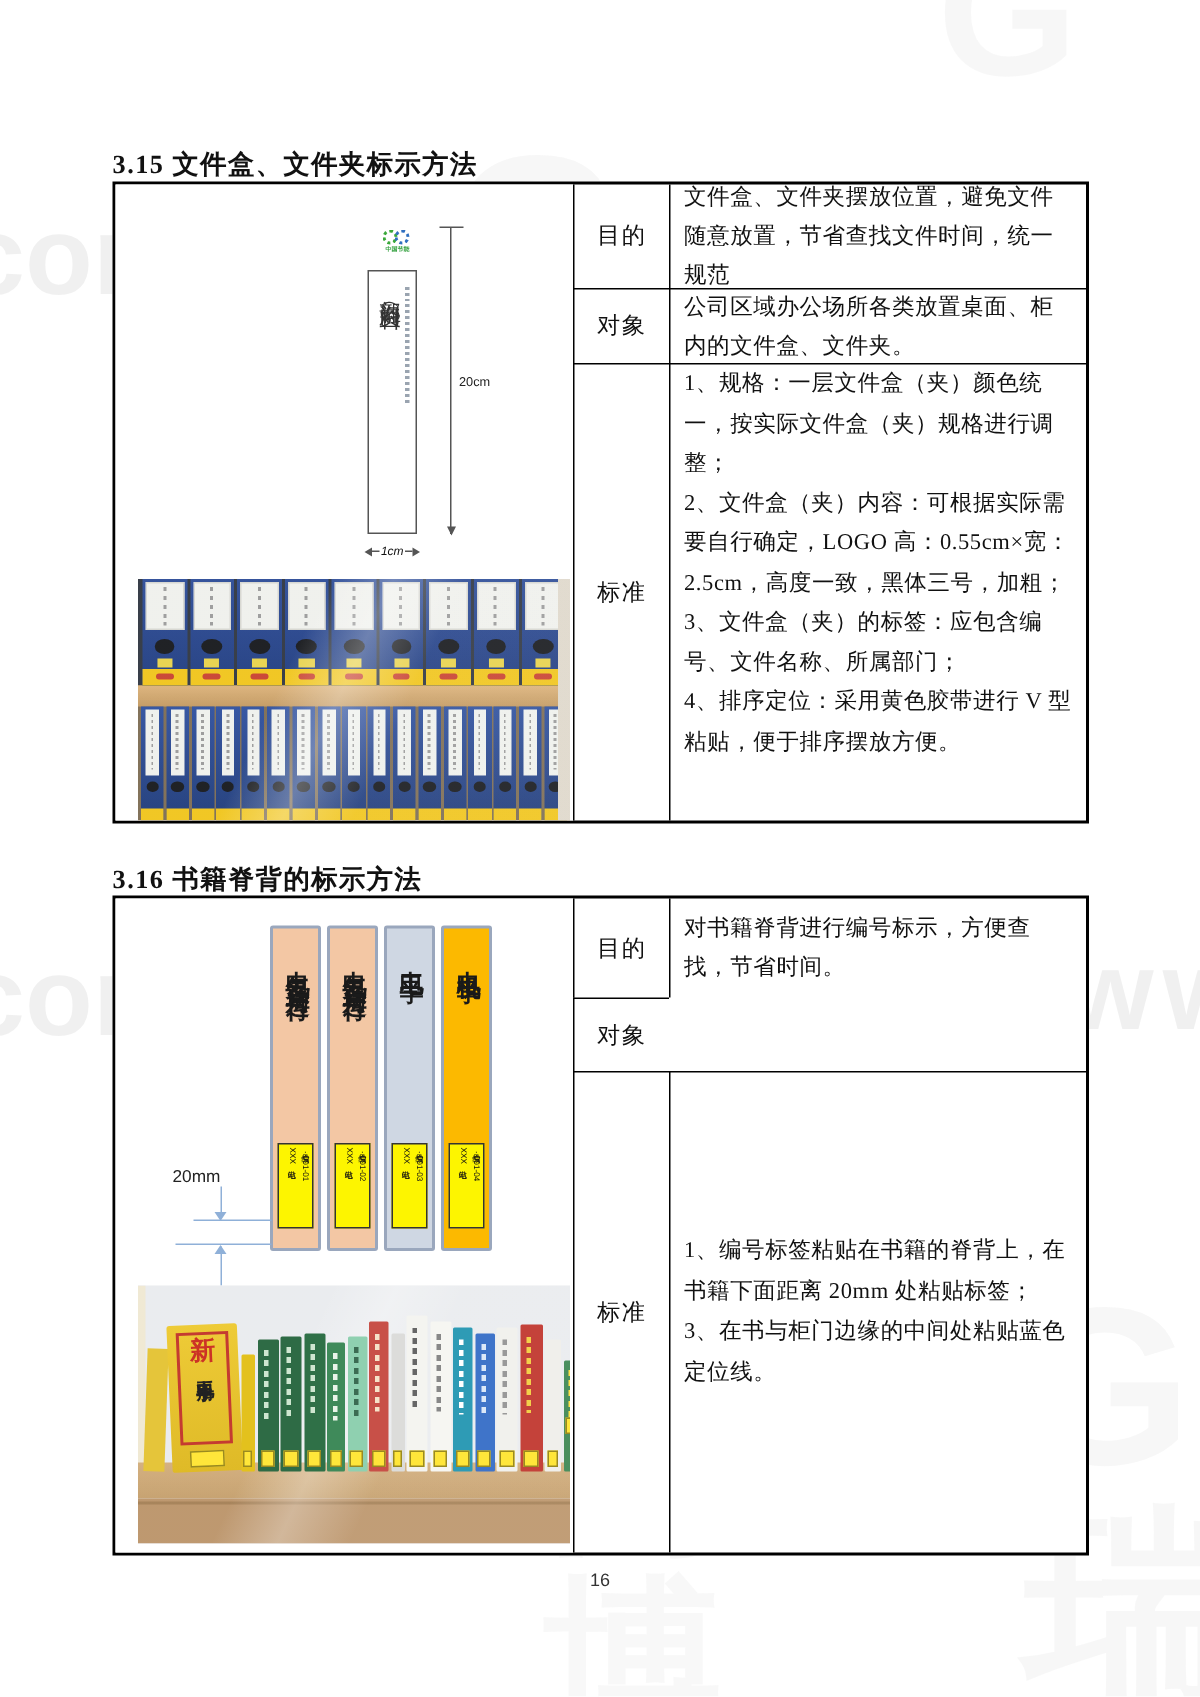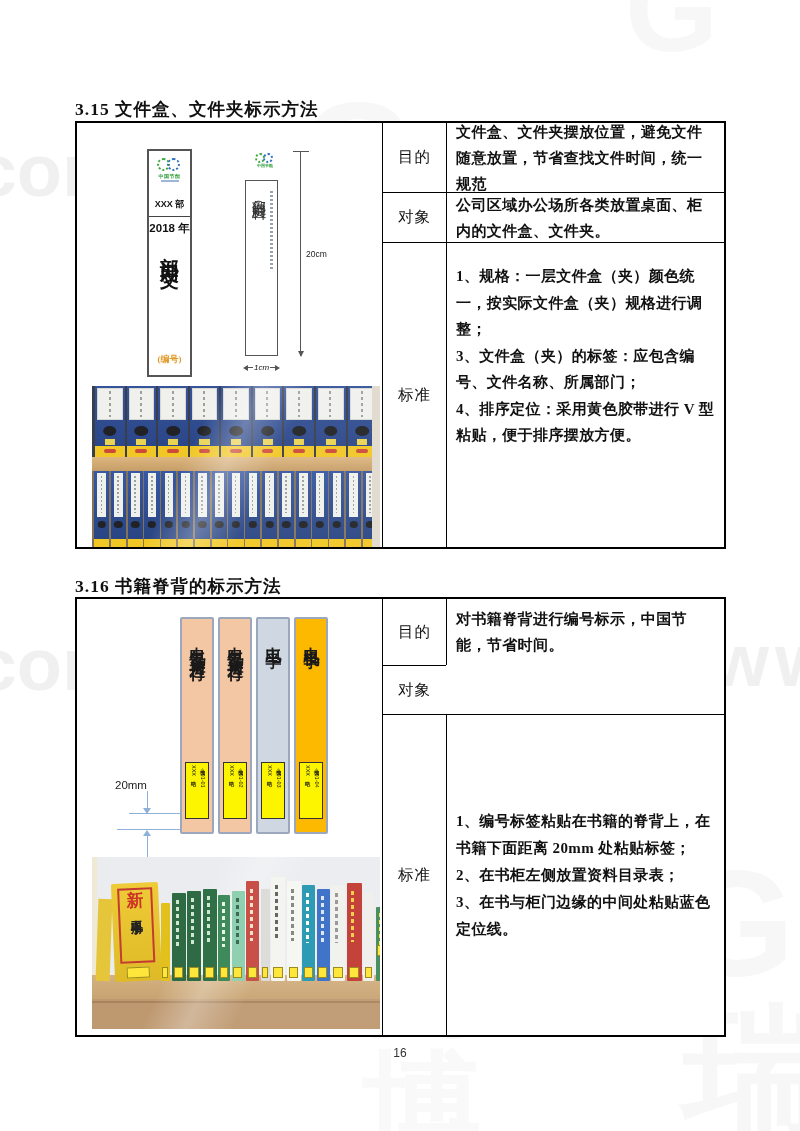--- a/index.html
+++ b/index.html
@@ -16,23 +16,23 @@
   .t1{top:121px;height:428px;grid-template-rows:69px 50px 1fr;}
   .t2{top:597px;height:440px;grid-template-rows:66px 49px 1fr;}
   .imgcell{grid-column:1;grid-row:1/4;position:relative;background:#fff;overflow:hidden;}
   .lc{grid-column:2;display:flex;align-items:center;justify-content:center;
       border-left:1px solid #000;font-size:15.5px;letter-spacing:1px;}
   .tc{grid-column:3;border-left:1px solid #000;padding:3px 9px;font-size:15px;
       line-height:26px;letter-spacing:0.4px;display:flex;flex-direction:column;justify-content:center;}
   .r1{grid-row:1;}
   .r2{grid-row:2;border-top:1px solid #000;}
   .r3{grid-row:3;border-top:1px solid #000;}
-  .tc.std1{justify-content:flex-start;line-height:26.5px;padding-top:20px;}
+  .tc.std1{justify-content:flex-start;line-height:26.5px;padding-top:0;}
   .tc.std2{line-height:27px;}
-  .tc p{margin:0;font-weight:bold;}
+  .tc p{margin:0;}
   
   .vtext{writing-mode:vertical-rl;}
   .spine1{position:absolute;left:70px;top:26px;width:45px;height:228px;border:2px solid #555;
           box-sizing:border-box;display:flex;flex-direction:column;align-items:center;background:#fff;}
   .logo{display:flex;flex-direction:column;align-items:center;margin-top:7px;}
   .rings{position:relative;width:26px;height:13px;}
   .rings i{position:absolute;top:0;width:13px;height:13px;border-radius:50%;box-sizing:border-box;}
   .rings i.g{left:0;border:2.5px dotted #3aa83a;}
   .rings i.b{left:10px;border:2.5px dotted #2f6fc0;}
   .logo .lt{font-size:5px;color:#2e9e3a;font-weight:bold;letter-spacing:0.5px;margin-top:2px;
@@ -146,35 +146,20 @@
   <div class="wm" style="left:678px;top:838px;font-size:150px;opacity:.55;">G</div>
   <div class="wm" style="left:352px;top:868px;font-size:150px;opacity:.5;">博</div>
   <div class="wm" style="left:682px;top:978px;font-size:140px;opacity:.5;">瑞</div>
   <div class="wm" style="left:362px;top:1028px;font-size:120px;opacity:.45;">博</div>
 
   <div class="sec-title" style="top:97px;">3.15 文件盒、文件夹标示方法</div>
 
   <div class="tbl t1">
     <div class="imgcell">
 
-      <div class="spine1">
-        <div class="logo">
-          <div class="rings">
-              <i class="g"></i>
-              <i class="b"></i>
-            </div>
-          <div class="lt">中国节能</div>
-          <div class="ls"></div>
-        </div>
-        <div class="sp-dept">XXX 部</div>
-        <div class="sp-div"></div>
-        <div class="sp-year">2018 年</div>
-        <div class="sp-title vtext">部门发文</div>
-        <div class="sp-num">(编号)</div>
-      </div>
 
       <div class="spine2-logo">
         <div class="rings">
             <i class="g"></i>
             <i class="b"></i>
           </div>
         <div class="lt" style="font-size:4px;color:#2e9e3a;font-weight:bold;font-family:'Liberation Sans',sans-serif;">中国节能</div>
       </div>
       <div class="spine2">
         <div class="s2t vtext">部门资料（二）</div>
@@ -347,20 +332,21 @@
     <div class="tc r1">
         <p>文件盒、文件夹摆放位置，避免文件随意放置，节省查找文件时间，统一规范</p>
       </div>
     <div class="lc r2">对象</div>
     <div class="tc r2">
         <p>公司区域办公场所各类放置桌面、柜内的文件盒、文件夹。</p>
       </div>
     <div class="lc r3">标准</div>
     <div class="tc r3 std1">
       <p>1、规格：一层文件盒（夹）颜色统一，按实际文件盒（夹）规格进行调整；</p>
+      <p>2、文件盒（夹）内容：可根据实际需要自行确定，LOGO 高：0.55cm×宽：2.5cm，高度一致，黑体三号，加粗；</p>
       <p>3、文件盒（夹）的标签：应包含编号、文件名称、所属部门；</p>
       <p>4、排序定位：采用黄色胶带进行 V 型粘贴，便于排序摆放方便。</p>
     </div>
   </div>
 
   <div class="sec-title" style="top:574px;">3.16 书籍脊背的标示方法</div>
 
   <div class="tbl t2">
     <div class="imgcell">
 
@@ -479,25 +465,24 @@
               <div class="tb" style="background: repeating-linear-gradient(rgb(255, 226, 74) 0px, rgb(255, 226, 74) 4px, transparent 4px, transparent 7px);"></div>
               <div class="yl" style="bottom: 34%;"></div>
             </div>
           </div>
         <div class="glare"></div>
       </div>
     </div>
 
     <div class="lc r1">目的</div>
     <div class="tc r1">
-        <p>对书籍脊背进行编号标示，中国节能，节省时间。</p>
+        <p>对书籍脊背进行编号标示，方便查找，节省时间。</p>
       </div>
     <div class="lc r2">对象</div>
     <div class="lc r3">标准</div>
     <div class="tc r3 std2">
       <p>1、编号标签粘贴在书籍的脊背上，在书籍下面距离 20mm 处粘贴标签；</p>
-      <p>2、在书柜左侧放置资料目录表；</p>
       <p>3、在书与柜门边缘的中间处粘贴蓝色定位线。</p>
     </div>
   </div>
 
   <div class="pagenum">16</div>
 </div>
 
 </body></html>

